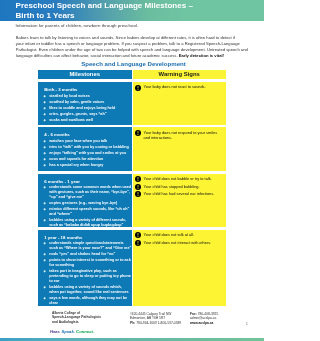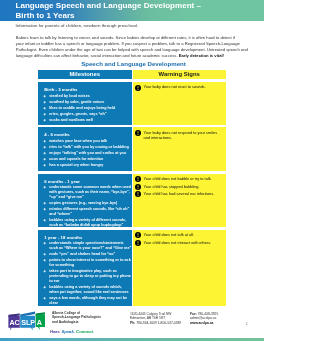--- a/index.html
+++ b/index.html
@@ -51,21 +51,21 @@
   .pageno{position:absolute;left:246px;top:322px;font-size:3.2px;color:#555;}
   .botbar{position:absolute;left:0;top:337.8px;width:264px;height:3.2px;
      background:linear-gradient(90deg,#3d9fc6 0%,#5ab0bc 25%,#63b8a8 50%,#6bbd9c 75%,#74c49a 100%);}
 </style>
 </head>
 <body>
 
 <div class="page">
 
   <div class="topbar">
-    <div class="t1">Language Speech and Language Development –</div>
+    <div class="t1">Preschool Speech and Language Milestones –</div>
     <div class="t2">Birth to 1 Years</div>
   </div>
 
   <div class="subtitle">Information for parents of children, newborn through preschool.</div>
 
   <div class="intro">
     <div>Babies learn to talk by listening to voices and sounds. Since babies develop at different rates, it is often hard to detect if</div>
     <div>your infant or toddler has a speech or language problem. If you suspect a problem, talk to a Registered Speech-Language</div>
     <div>Pathologist. Even children under the age of two can be helped with speech and language development. Untreated speech and</div>
     <div><span>language difficulties can affect behavior, social interaction and future academic success. </span><b>Early detection is vital!</b></div>
@@ -177,42 +177,20 @@
             </svg><span>Your child does not talk at all.</span></li>
           <li><svg class="wicon" viewBox="0 0 12 12">
               <circle cx="6" cy="6" r="6" fill="#000"></circle>
               <path d="M5.05 2.3h1.9l-0.32 4.6h-1.26z" fill="#fdf434"></path>
               <circle cx="6" cy="8.8" r="1.0" fill="#fdf434"></circle>
             </svg><span>Your child does not interact with others.</span></li>
         </ul>
       </div>
     </div>
 
-  <div class="logo">
-    <svg width="46" height="20" viewBox="0 0 460 200">
-
-      <g>
-        <path d="M34 48 L148 34 L148 56 L34 70 Z" fill="#3b2c7e"></path>
-        <path d="M34 60 h114 v118 h-84 l-6 28 -6 -28 h-18 z" fill="#4e3795"></path>
-        <text x="44" y="152" font-family="Liberation Sans,sans-serif" font-size="72" font-weight="bold" fill="#ffffff">AC</text>
-      </g>
-
-      <g>
-        <path d="M152 46 L300 16 L300 40 L152 68 Z" fill="#1a6fb2"></path>
-        <path d="M152 58 h148 v120 h-26 l6 30 -20 -30 h-108 z" fill="#2288c8"></path>
-        <text x="162" y="152" font-family="Liberation Sans,sans-serif" font-size="72" font-weight="bold" fill="#ffffff">SLP</text>
-      </g>
-
-      <g>
-        <path d="M306 36 L400 22 L400 44 L306 58 Z" fill="#008c43"></path>
-        <path d="M306 48 h94 v122 h-56 l4 32 -18 -32 h-24 z" fill="#00a14b"></path>
-        <text x="318" y="146" font-family="Liberation Sans,sans-serif" font-size="72" font-weight="bold" fill="#ffffff">A</text>
-      </g>
-    </svg>
-  </div>
 
   <div class="org">
     <div>Alberta College of</div>
     <div>Speech-Language Pathologists</div>
     <div>and Audiologists</div>
   </div>
 
   <div class="slogan"><span class="s1">Hear.</span> <span class="s2">Speak.</span> <span class="s3">Connect.</span></div>
 
   <div class="addr">

